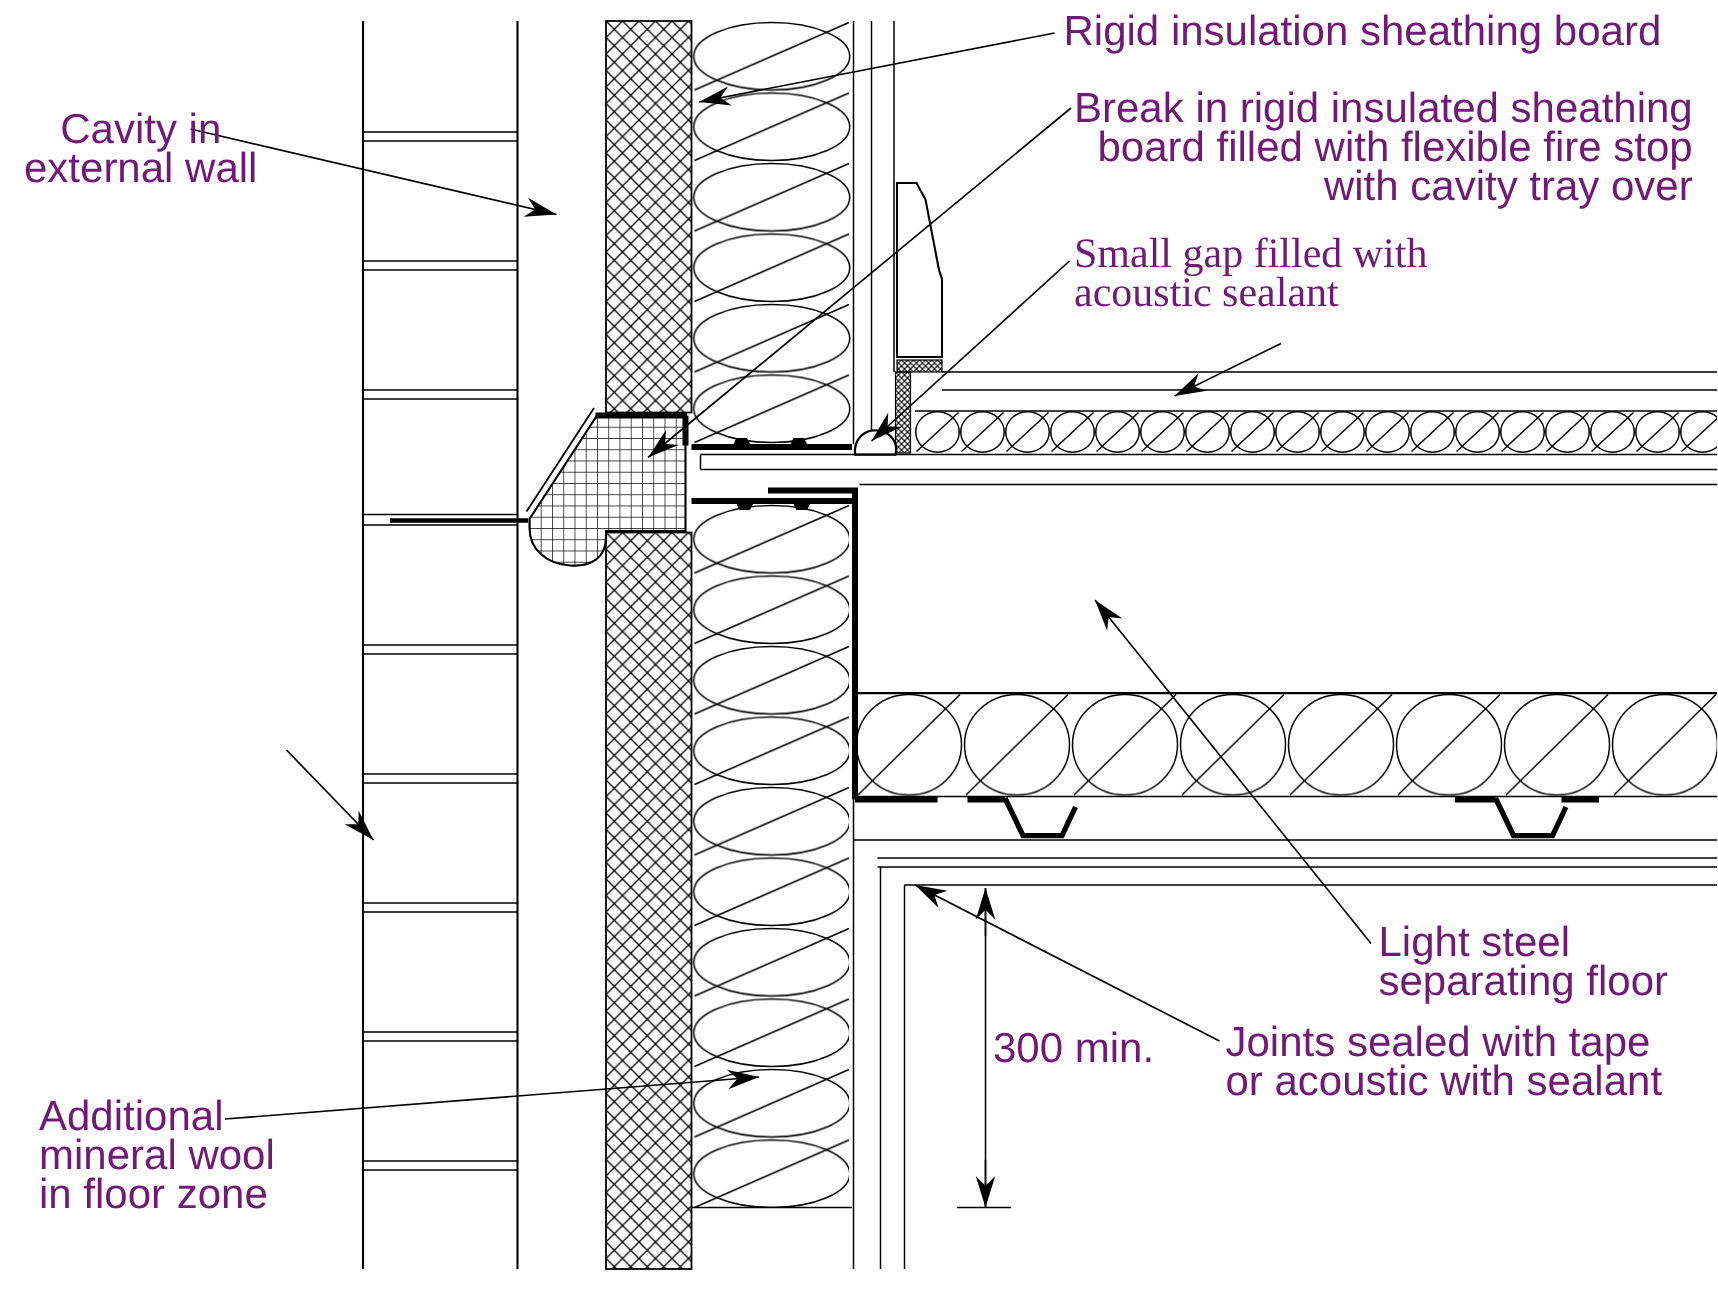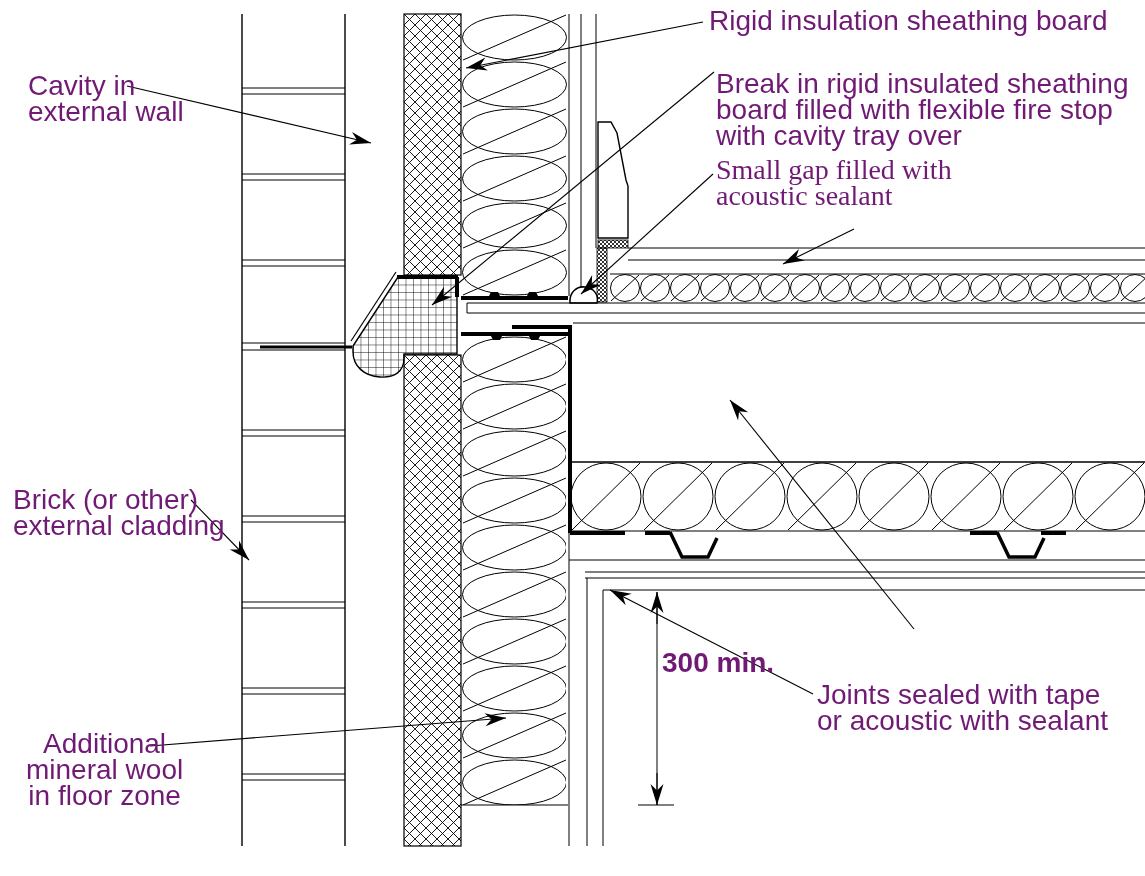--- a/index.html
+++ b/index.html
@@ -137,28 +137,28 @@
         <line x1="813" y1="694" x2="610" y2="590" stroke="#000" stroke-width="1.1"></line>
         <path d="M0 0 L-21 -6.5 L-14.5 0 L-21 6.5 Z" fill="#000" transform="translate(610 590) rotate(-152.87324349035546)"></path>
         <line x1="657" y1="624" x2="657" y2="592" stroke="#000" stroke-width="1.1"></line>
         <path d="M0 0 L-21 -6.5 L-14.5 0 L-21 6.5 Z" fill="#000" transform="translate(657 592) rotate(-90)"></path>
         <line x1="657" y1="773" x2="657" y2="805" stroke="#000" stroke-width="1.1"></line>
         <path d="M0 0 L-21 -6.5 L-14.5 0 L-21 6.5 Z" fill="#000" transform="translate(657 805) rotate(90)"></path>
       </g>
   </svg>
 
   <div class="label" style="left:709px;top:8px;">Rigid insulation sheathing board</div>
-  <div class="label" style="left:716px;top:71px;">Break in rigid insulated sheathing
+  <div class="label" style="left:716px;top:59px;text-align:right;">Break in rigid insulated sheathing
 board filled with flexible fire stop
 with cavity tray over</div>
   <div class="label" style="left:716px;top:157px;font-family:Liberation Serif, serif;">Small gap filled with
 acoustic sealant</div>
-  <div class="label" style="left:28px;top:73px;">Cavity in
+  <div class="label" style="left:16px;top:73px;text-align:center;">Cavity in
 external wall</div>
-  <div class="label" style="left:13px;top:487px;">Brick (or other)
-external cladding</div>
-  <div class="label" style="left:26px;top:731px;text-align:center;">Additional
+  <div class="label" style="left:26px;top:731px;">Additional
 mineral wool
 in floor zone</div>
+  <div class="label" style="left:919px;top:615px;">Light steel
+separating floor</div>
   <div class="label" style="left:817px;top:682px;">Joints sealed with tape
 or acoustic with sealant</div>
-  <div class="label" style="left:662px;top:650px;font-weight:bold;">300 min.</div>
+  <div class="label" style="left:662px;top:686px;">300 min.</div>
 </div>
 
 </body></html>

